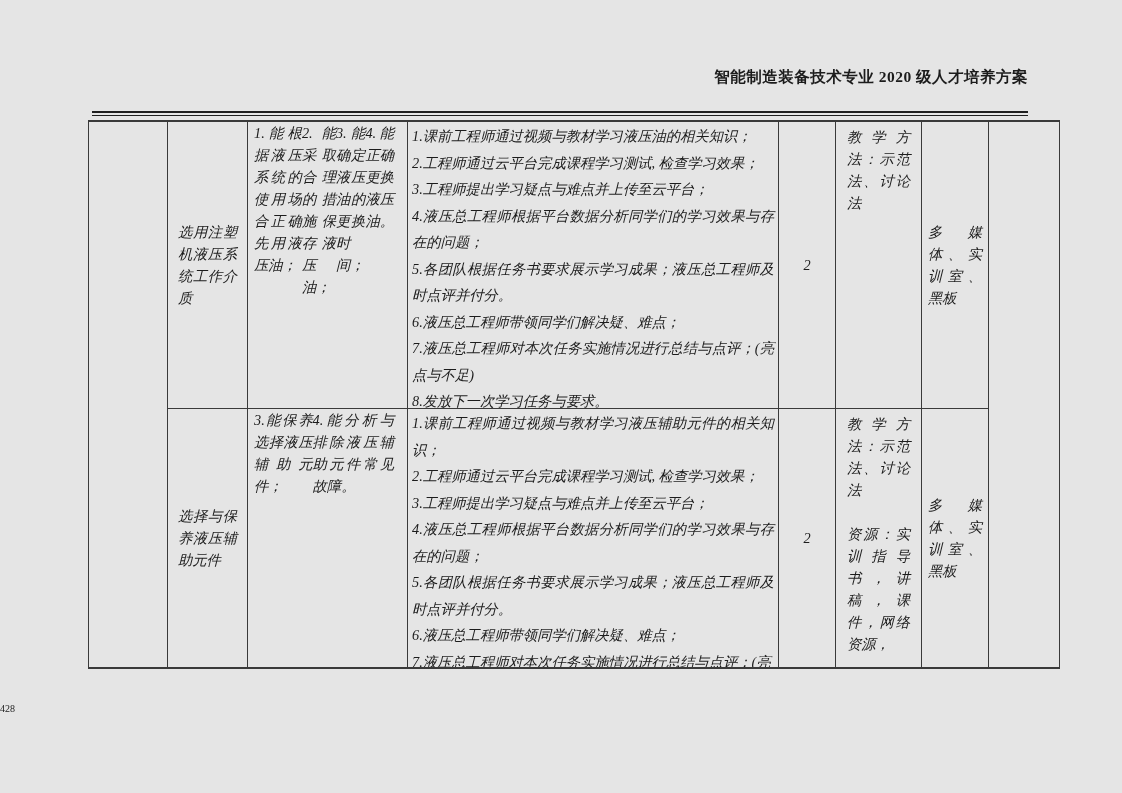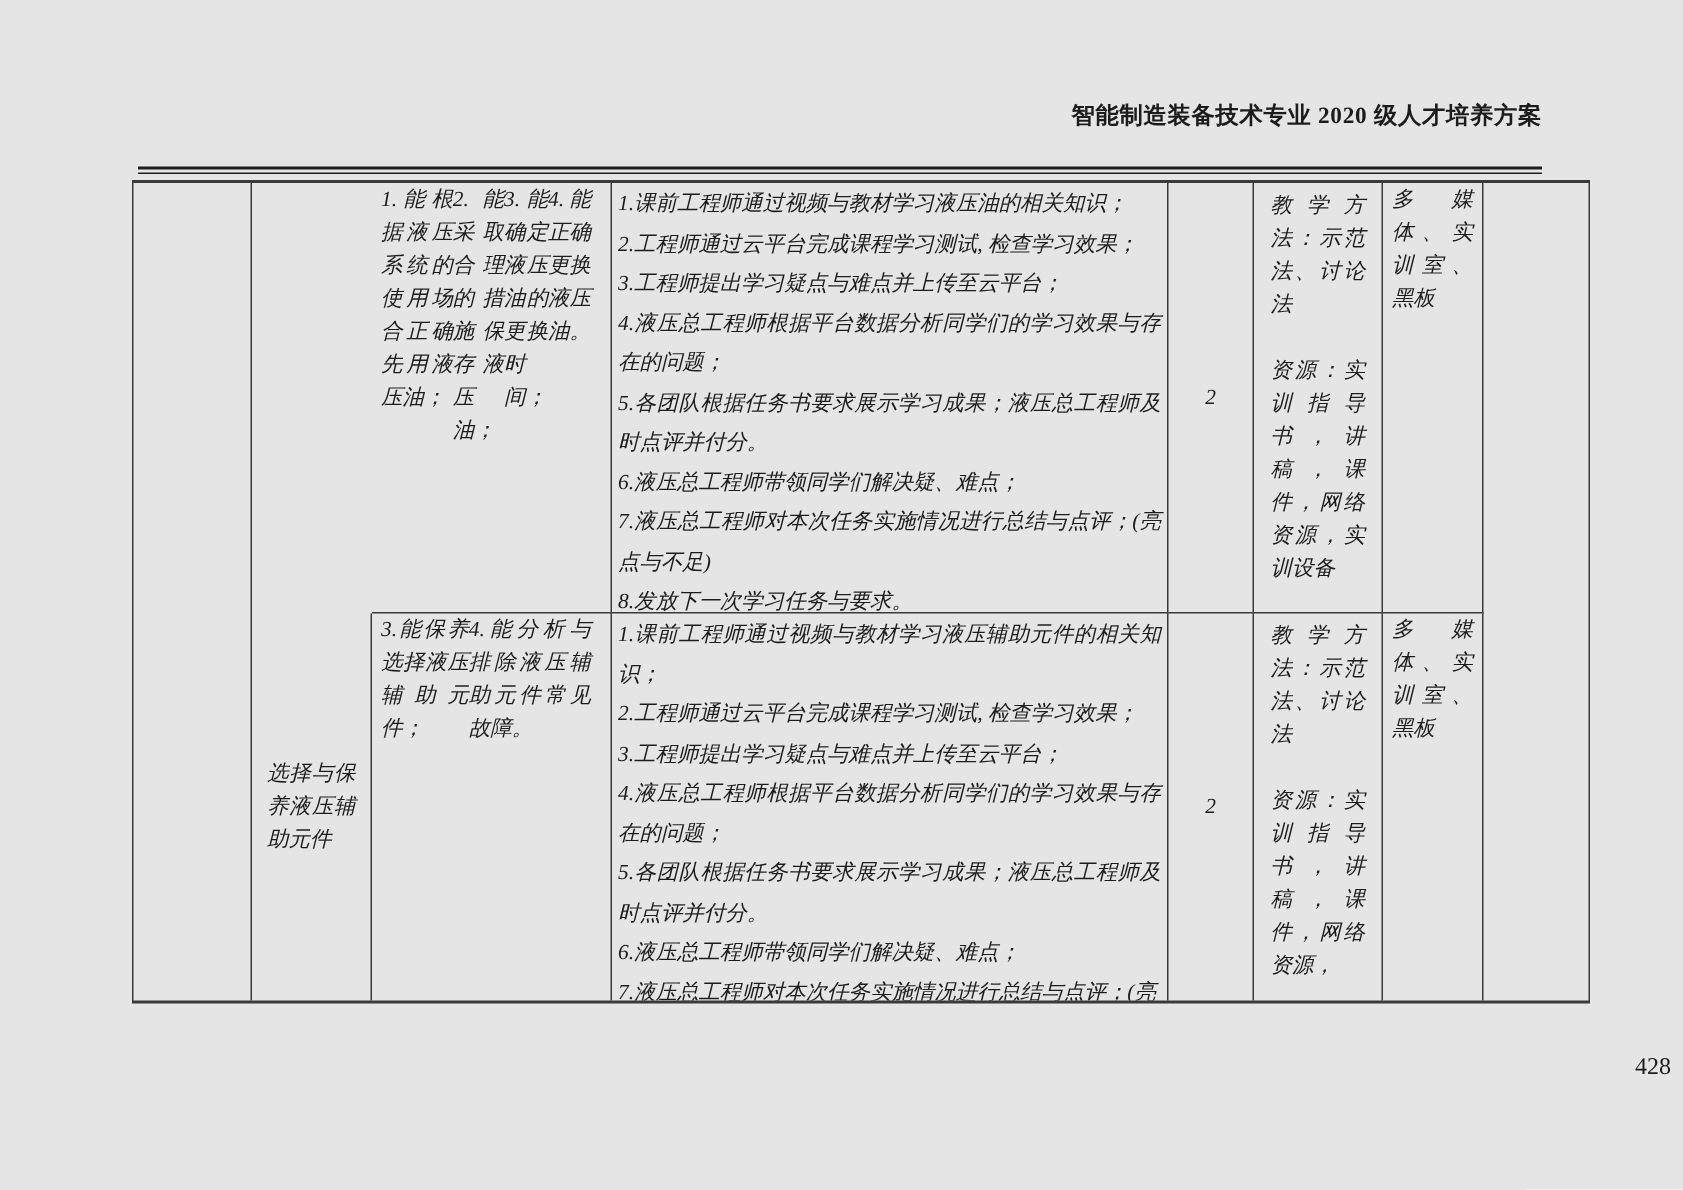--- a/index.html
+++ b/index.html
@@ -25,36 +25,39 @@
   .c-task .jtext{width:100%;text-align:justify;}
   .c-abil{grid-column:3;display:flex;justify-content:center;
         padding:0 13px 0 6px;line-height:22px;}
   .abil-item{text-align:justify;}
   .c-steps{grid-column:4;padding:1px 4px;line-height:26.5px;}
   .step-item{text-align:justify;}
   .c-hours{grid-column:5;display:flex;align-items:center;justify-content:center;}
   .c-meth{grid-column:6;padding:4px 11px;line-height:22px;}
   .meth-text,.res-text{text-align:justify;}
   .blank-line{height:22px;}
-  .c-media{grid-column:7;display:flex;align-items:flex-start;padding:0 6px;line-height:22px;}
+  .c-media{grid-column:7;display:flex;align-items:center;padding:0 6px;line-height:22px;}
   .c-media .jtext{width:100%;text-align:justify;}
-  .page-number{position:absolute;top:703px;left:0;width:1114px;text-align:right;font-size:16px;}
+  .page-number{position:absolute;top:703px;left:0;width:1114px;text-align:left;font-size:10px;}
 </style>
 </head>
 <body>
 
 <div class="page">
 
   <div class="header-title">智能制造装备技术专业 2020 级人才培养方案</div>
   <div class="header-rule"></div>
 
   <div class="tbl">
 
     <div class="cell c-spacer-l last-row"></div>
 
+    <div class="cell c-task r1">
+      <div class="jtext">选用注塑机液压系统工作介质</div>
+    </div>
     <div class="cell c-abil r1">
         <div class="abil-item">1.能根据液压系统的使用场合正确先用液压油；</div>
         <div class="abil-item">2.能采取合理的措施保存液压油；</div>
         <div class="abil-item">3.能确定液压油的更换时间；</div>
         <div class="abil-item">4.能正确更换液压油。</div>
       </div>
     <div class="cell c-steps r1">
         <div class="step-item">1.课前工程师通过视频与教材学习液压油的相关知识；</div>
         <div class="step-item">2.工程师通过云平台完成课程学习测试, 检查学习效果；</div>
         <div class="step-item">3.工程师提出学习疑点与难点并上传至云平台；</div>
@@ -63,21 +66,20 @@
         <div class="step-item">6.液压总工程师带领同学们解决疑、难点；</div>
         <div class="step-item">7.液压总工程师对本次任务实施情况进行总结与点评；(亮点与不足)</div>
         <div class="step-item">8.发放下一次学习任务与要求。</div>
       </div>
     <div class="cell c-hours r1">
       <span>2</span>
     </div>
     <div class="cell c-meth r1">
       <div class="meth-text">教学方法：示范法、讨论法</div>
       <div class="blank-line">&nbsp;</div>
-      <div class="res-text">资源：实训指导书，讲稿，课件，网络资源，实训设备</div>
     </div>
     <div class="cell c-media r1">
       <div class="jtext">多媒体、实训室、黑板</div>
     </div>
 
     <div class="cell c-spacer-r last-col last-row"></div>
 
     <div class="cell c-task r2 last-row">
       <div class="jtext">选择与保养液压辅助元件</div>
     </div>

